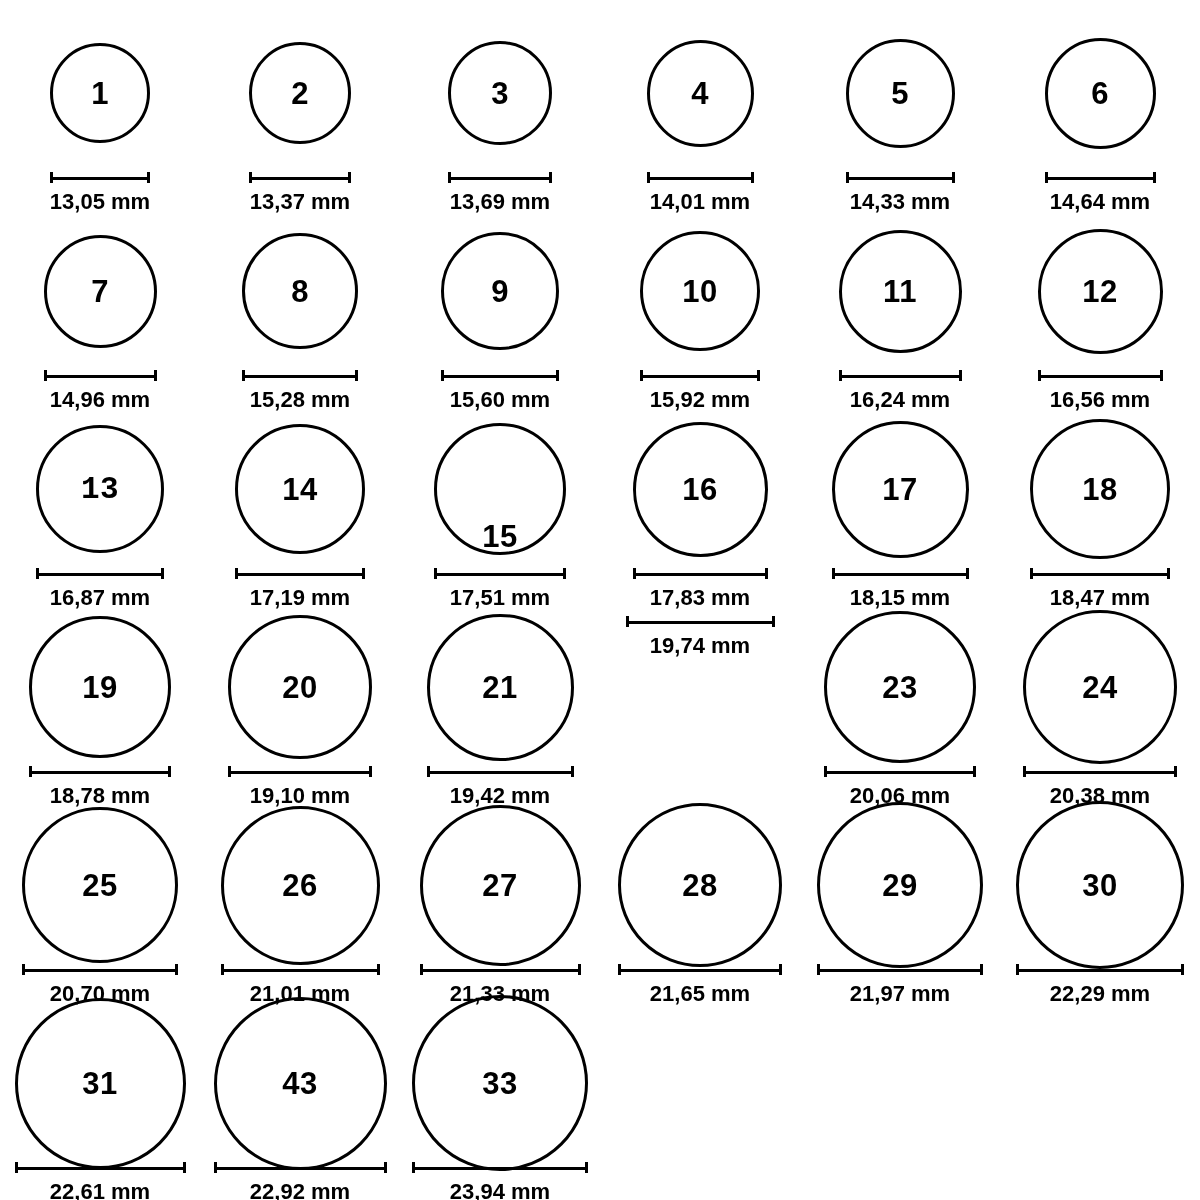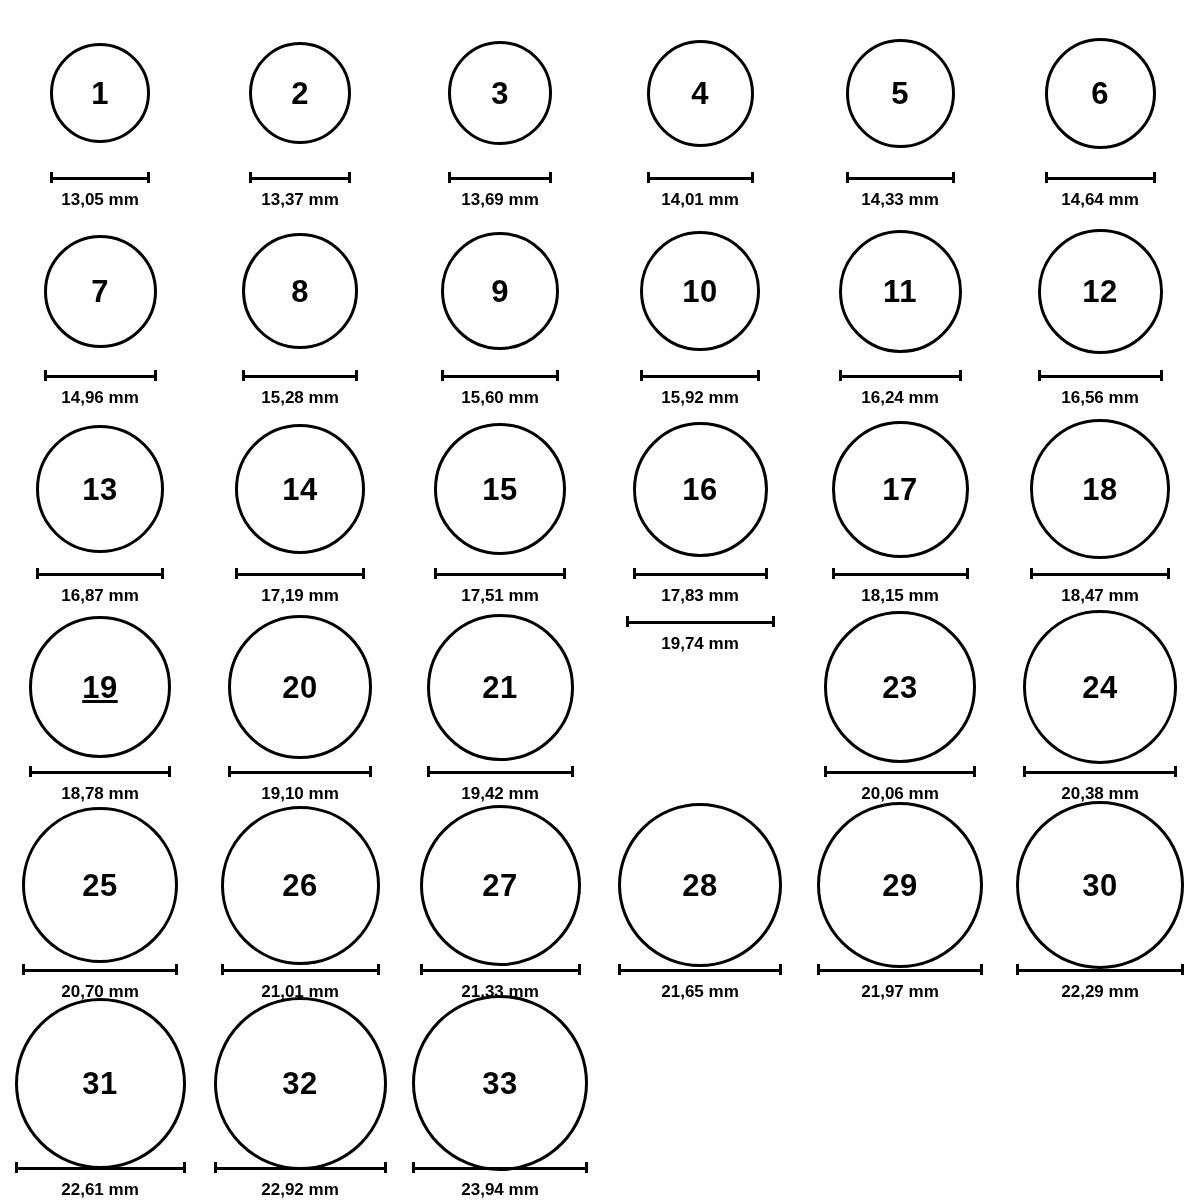--- a/index.html
+++ b/index.html
@@ -86,21 +86,21 @@
     position: absolute;
     top: 0;
     width: 3px;
     height: 11px;
     background: #000000;
   }
   .bar .cap.left { left: 0; }
   .bar .cap.right { right: 0; }
 
   .mm {
-    font-size: 17px;
+    font-size: 22px;
     font-weight: bold;
     line-height: 1;
     margin-top: 7px;
     white-space: nowrap;
   }
 </style>
 </head>
 <body>
 
 <div id="chart">
@@ -280,21 +280,21 @@
           <div class="bar" style="width: 125px;">
             <div class="line"></div>
             <div class="cap left"></div>
             <div class="cap right"></div>
           </div>
         </div>
         <div class="mm">16,56 mm</div>
       </div>
       <div class="cell">
         <div class="ring-wrap">
-          <div class="ring" style="width: 128px; height: 128px;">
+          <div class="ring" style="width: 128px; height: 128px; font-family: Liberation Mono, monospace;">
             <span class="ring-label">13</span>
           </div>
         </div>
         <div class="measure">
           <div class="bar" style="width: 128px;">
             <div class="line"></div>
             <div class="cap left"></div>
             <div class="cap right"></div>
           </div>
         </div>
@@ -310,21 +310,21 @@
           <div class="bar" style="width: 130px;">
             <div class="line"></div>
             <div class="cap left"></div>
             <div class="cap right"></div>
           </div>
         </div>
         <div class="mm">17,19 mm</div>
       </div>
       <div class="cell">
         <div class="ring-wrap">
-          <div class="ring" style="width: 132px; height: 132px;">
+          <div class="ring" style="width: 132px; height: 132px; align-items: flex-end;">
             <span class="ring-label">15</span>
           </div>
         </div>
         <div class="measure">
           <div class="bar" style="width: 132px;">
             <div class="line"></div>
             <div class="cap left"></div>
             <div class="cap right"></div>
           </div>
         </div>
@@ -370,21 +370,21 @@
           <div class="bar" style="width: 140px;">
             <div class="line"></div>
             <div class="cap left"></div>
             <div class="cap right"></div>
           </div>
         </div>
         <div class="mm">18,47 mm</div>
       </div>
       <div class="cell">
         <div class="ring-wrap">
-          <div class="ring" style="width: 142px; height: 142px; text-decoration: underline;">
+          <div class="ring" style="width: 142px; height: 142px;">
             <span class="ring-label">19</span>
           </div>
         </div>
         <div class="measure">
           <div class="bar" style="width: 142px;">
             <div class="line"></div>
             <div class="cap left"></div>
             <div class="cap right"></div>
           </div>
         </div>
@@ -561,21 +561,21 @@
             <div class="line"></div>
             <div class="cap left"></div>
             <div class="cap right"></div>
           </div>
         </div>
         <div class="mm">22,61 mm</div>
       </div>
       <div class="cell">
         <div class="ring-wrap">
           <div class="ring" style="width: 173px; height: 173px;">
-            <span class="ring-label">32</span>
+            <span class="ring-label">43</span>
           </div>
         </div>
         <div class="measure">
           <div class="bar" style="width: 173px;">
             <div class="line"></div>
             <div class="cap left"></div>
             <div class="cap right"></div>
           </div>
         </div>
         <div class="mm">22,92 mm</div>

